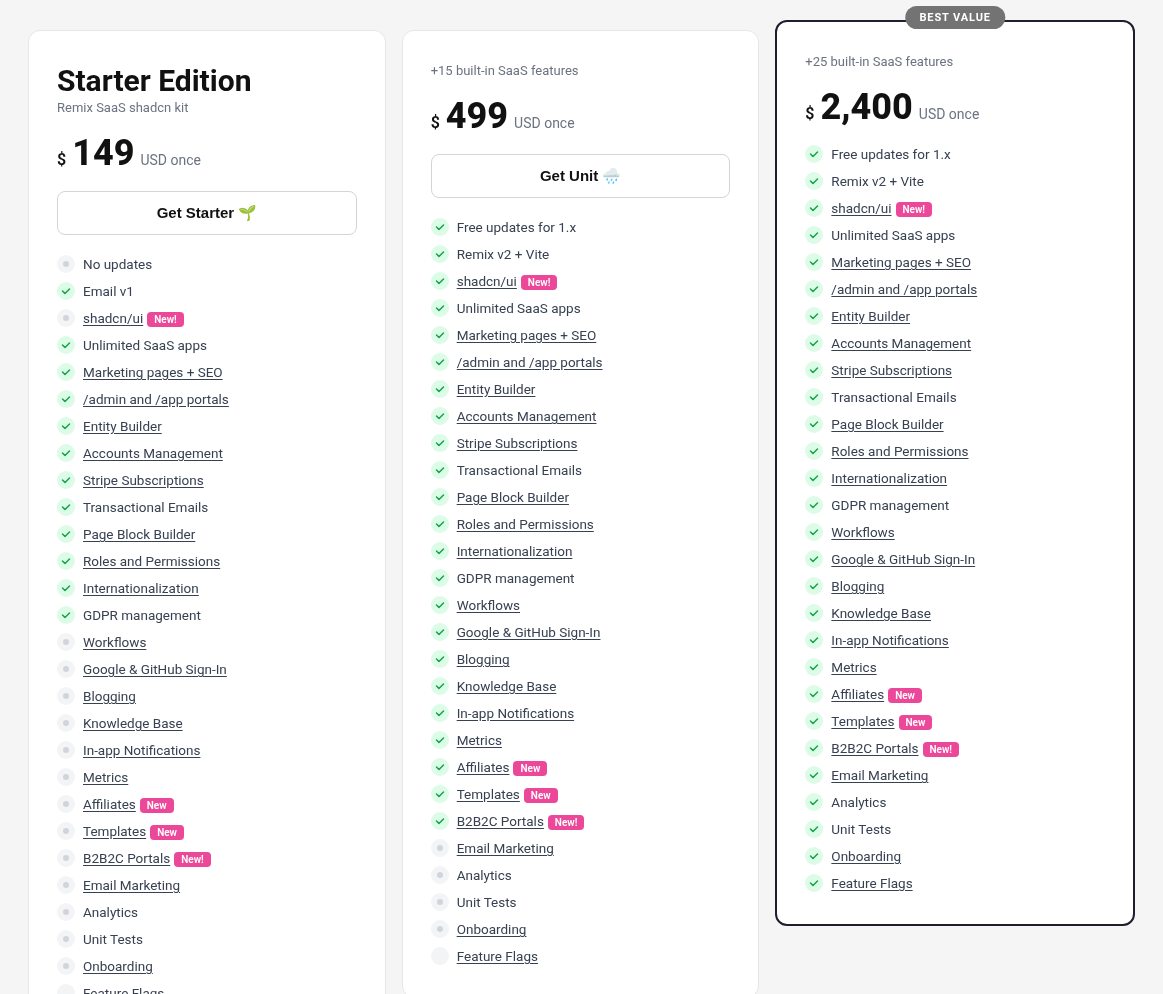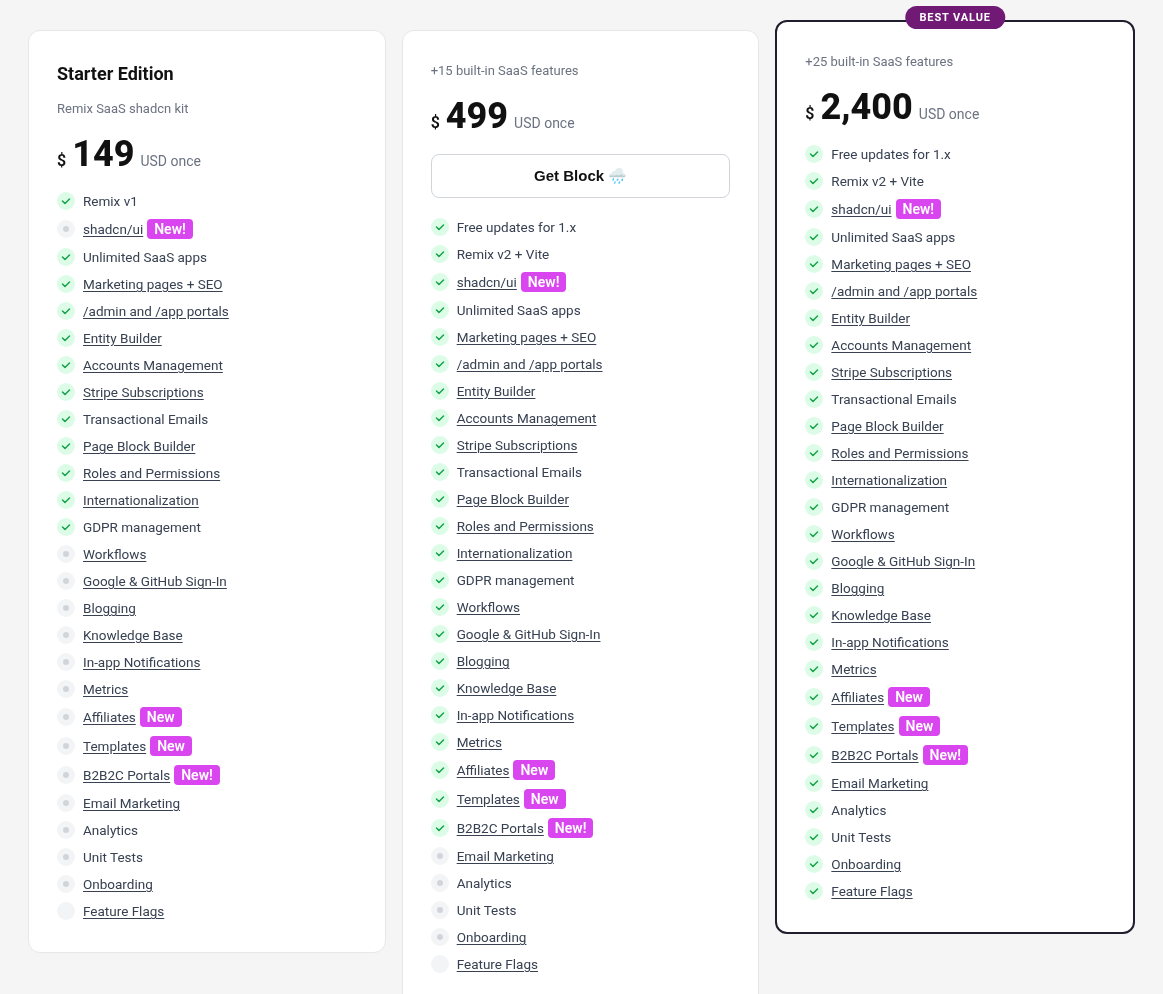--- a/index.html
+++ b/index.html
@@ -28,34 +28,34 @@
       border: 2px solid #1e1e2e;
       position: relative;
       margin-top: -10px;
       padding-top: 32px;
     }
     .best-value-badge {
       position: absolute;
       top: -16px;
       left: 50%;
       transform: translateX(-50%);
-      background: #701a75;
+      background: #737373;
       color: #fff;
       font-size: 11px;
       font-weight: 700;
       letter-spacing: 0.08em;
       padding: 5px 14px;
       border-radius: 20px;
       white-space: nowrap;
     }
     .plan-name {
-      font-size: 18px;
+      font-size: 30px;
       font-weight: 700;
       color: #111;
-      margin-bottom: 17px;
+      margin-bottom: 2px;
     }
     .plan-subtitle {
       font-size: 13px;
       color: #6b7280;
       margin-bottom: 20px;
     }
     .price-row {
       display: flex;
       align-items: baseline;
       gap: 6px;
@@ -129,45 +129,53 @@
     .feature-label {
       color: #374151;
     }
     .feature-label a {
       color: #374151;
       text-decoration: underline;
       text-underline-offset: 2px;
     }
     .feature-badge {
       display: inline-block;
-      background: #d946ef;
+      background: #ec4899;
       color: #fff;
-      font-size: 14px;
+      font-size: 10px;
       font-weight: 600;
       padding: 2px 7px;
       border-radius: 4px;
       margin-left: 4px;
     }
   </style>
 </head>
 <body>
 
 <div class="pricing-grid">
     <div class="plan-card"><div class="plan-name">Starter Edition</div><div class="plan-subtitle">Remix SaaS shadcn kit</div><div class="price-row">
     <span class="price-dollar">$</span>
     <span class="price-amount">149</span>
     <span class="price-label">USD once</span>
-  </div><ul class="features-list">
-        <li class="feature-item">
-      <span class="feature-icon active">
-            <svg width="10" height="10" viewBox="0 0 10 10">
-              <path d="M1.5 5l2.5 2.5 4.5-4.5" stroke="#16a34a" stroke-width="1.5" fill="none" stroke-linecap="round" stroke-linejoin="round"></path>
-            </svg>
-          </span>
-      <span class="feature-label">Remix v1</span>
+  </div><button class="cta-btn">Get Starter 🌱</button><ul class="features-list">
+        <li class="feature-item">
+      <span class="feature-icon inactive">
+            <svg width="8" height="8" viewBox="0 0 8 8">
+              <circle cx="4" cy="4" r="3" fill="#d1d5db"></circle>
+            </svg>
+          </span>
+      <span class="feature-label">No updates</span>
+    </li>
+        <li class="feature-item">
+      <span class="feature-icon active">
+            <svg width="10" height="10" viewBox="0 0 10 10">
+              <path d="M1.5 5l2.5 2.5 4.5-4.5" stroke="#16a34a" stroke-width="1.5" fill="none" stroke-linecap="round" stroke-linejoin="round"></path>
+            </svg>
+          </span>
+      <span class="feature-label">Email v1</span>
     </li>
         <li class="feature-item">
       <span class="feature-icon inactive">
             <svg width="8" height="8" viewBox="0 0 8 8">
               <circle cx="4" cy="4" r="3" fill="#d1d5db"></circle>
             </svg>
           </span>
       <span class="feature-label"><a href="#">shadcn/ui</a><span class="feature-badge">New!</span></span>
     </li>
         <li class="feature-item">
@@ -364,21 +372,21 @@
     </li>
         <li class="feature-item">
       <span class="feature-icon inactive"></span>
       <span class="feature-label"><a href="#">Feature Flags</a></span>
     </li>
       </ul></div>
     <div class="plan-card"><div class="plan-subtitle">+15 built-in SaaS features</div><div class="price-row">
     <span class="price-dollar">$</span>
     <span class="price-amount">499</span>
     <span class="price-label">USD once</span>
-  </div><button class="cta-btn">Get Block 🌧️</button><ul class="features-list">
+  </div><button class="cta-btn">Get Unit 🌧️</button><ul class="features-list">
         <li class="feature-item">
       <span class="feature-icon active">
             <svg width="10" height="10" viewBox="0 0 10 10">
               <path d="M1.5 5l2.5 2.5 4.5-4.5" stroke="#16a34a" stroke-width="1.5" fill="none" stroke-linecap="round" stroke-linejoin="round"></path>
             </svg>
           </span>
       <span class="feature-label">Free updates for 1.x</span>
     </li>
         <li class="feature-item">
       <span class="feature-icon active">

